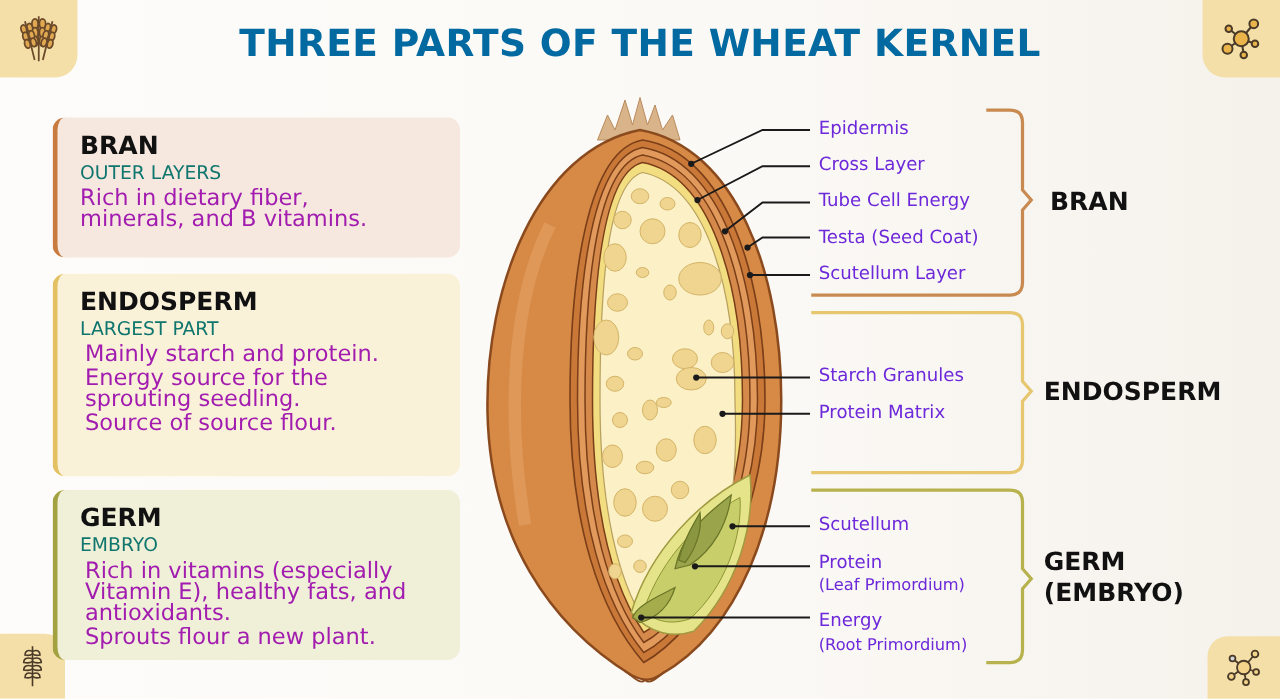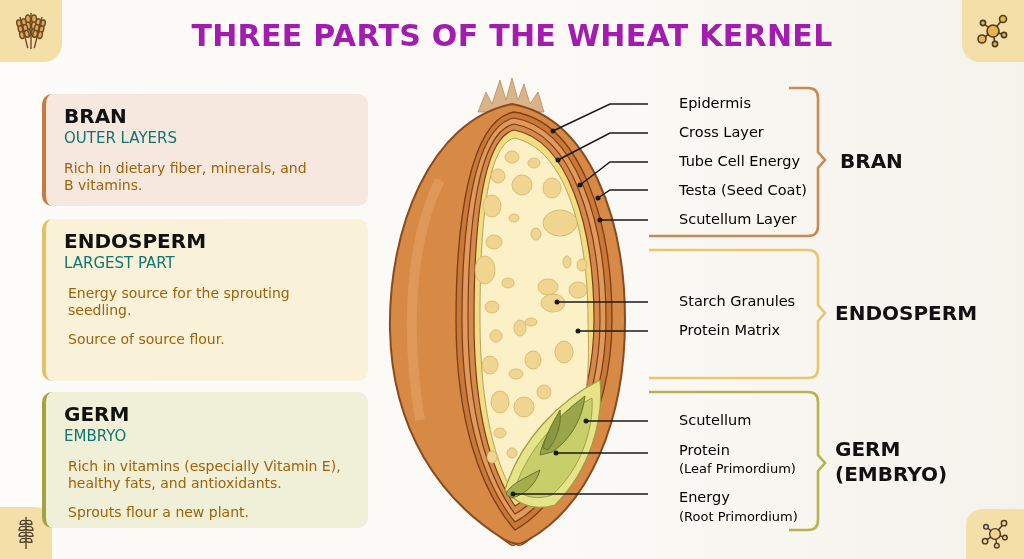--- a/index.html
+++ b/index.html
@@ -15,39 +15,39 @@
     display: flex; align-items: center; justify-content: center;
   }
   .corner.tl { left: 0; top: 0; border-bottom-right-radius: 18px; }
   .corner.tr { right: 0; top: 0; border-bottom-left-radius: 18px; }
   .corner.bl { left: 0; bottom: 0; width: 52px; height: 52px; border-top-right-radius: 16px; }
   .corner.br { right: 0; bottom: 0; width: 58px; height: 50px; border-top-left-radius: 16px; }
 
   .title {
     position: absolute; top: 18px; left: 0; width: 1024px; text-align: center;
     font-family: "DejaVu Sans", sans-serif; font-weight: bold; font-size: 30px;
-    letter-spacing: 0.3px; color: #a21caf;
+    letter-spacing: 0.3px; color: #0369a1;
   }
 
   .card {
     position: absolute; left: 42px; width: 326px; border-radius: 10px;
     padding: 10px 14px 10px 18px; border-left: 4px solid;
   }
   .card.bran { top: 94px; height: 112px; background: #f6e7df; border-color: #c87a3f; }
   .card.endo { top: 219px; height: 162px; background: #faf1d9; border-color: #e3c163; }
   .card.germ { top: 392px; height: 136px; background: #f0efd8; border-color: #a4a240; }
   .card .h { font-weight: bold; font-size: 20px; line-height: 24px; color: #111; }
   .card .sub { font-size: 15px; line-height: 20px; color: #0f766e; margin-bottom: 2px; }
-  .card .p { font-size: 14px; line-height: 17px; color: #a16207; padding-left: 4px; margin-top: 12px; }
+  .card .p { font-size: 18px; line-height: 17px; color: #a21caf; padding-left: 4px; margin-top: 2px; }
   .card.bran .p { padding-left: 0; }
 
   .kernel { position: absolute; left: 380px; top: 72px; }
 
   .label {
-    position: absolute; font-size: 14.5px; color: #000000; line-height: 17px; white-space: nowrap; margin-left: 24px;
+    position: absolute; font-size: 14.5px; color: #6d28d9; line-height: 17px; white-space: nowrap;
   }
   .label .small { font-size: 13px; }
 
   .group-title {
     position: absolute; font-weight: bold; font-size: 20px; line-height: 24px; color: #111;
   }
 </style>
 </head>
 <body>
 
@@ -141,20 +141,21 @@
 
 <div class="card bran">
   <div class="h">BRAN</div>
   <div class="sub">OUTER LAYERS</div>
   <div class="p" style="width:250px">Rich in dietary fiber, minerals, and B vitamins.</div>
 </div>
 
 <div class="card endo">
   <div class="h">ENDOSPERM</div>
   <div class="sub">LARGEST PART</div>
+  <div class="p">Mainly starch and protein.</div>
   <div class="p" style="width:270px">Energy source for the sprouting seedling.</div>
   <div class="p">Source of source flour.</div>
 </div>
 
 <div class="card germ">
   <div class="h">GERM</div>
   <div class="sub">EMBRYO</div>
   <div class="p" style="width:300px">Rich in vitamins (especially Vitamin E), healthy fats, and antioxidants.</div>
   <div class="p">Sprouts flour a new plant.</div>
 </div>

